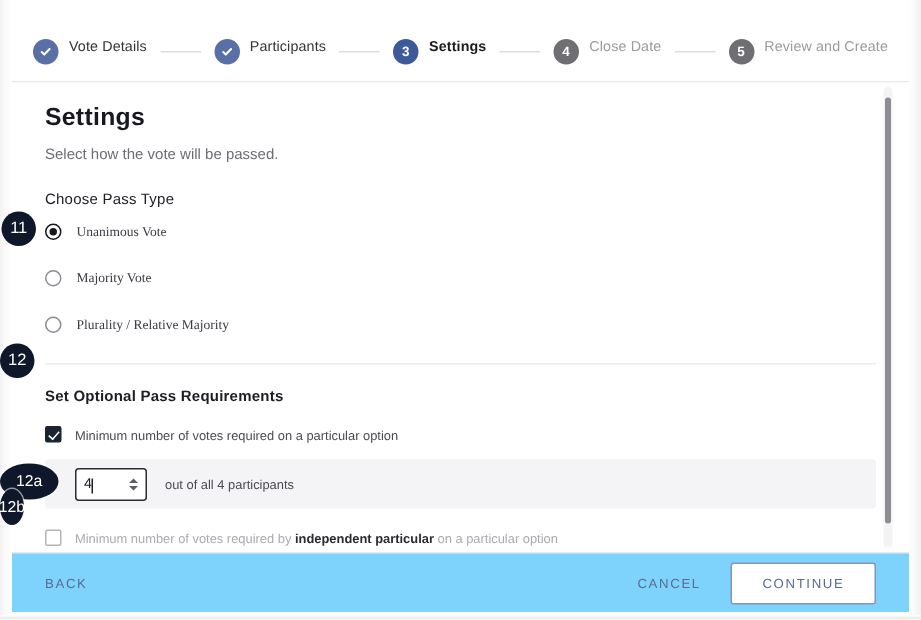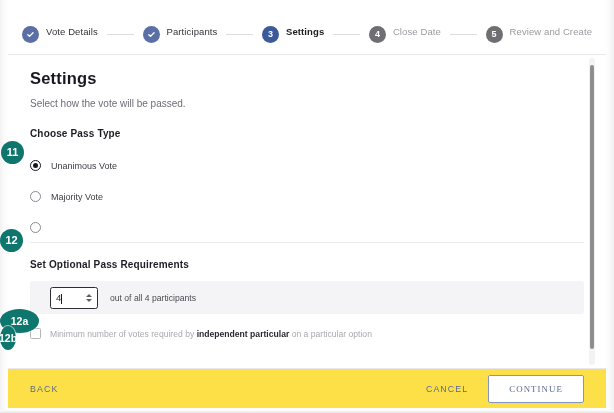--- a/index.html
+++ b/index.html
@@ -139,32 +139,33 @@
   }
   .page-subtitle {
     margin: 10px 0 10px 0;
     font-size: 10px;
     color: #6d6d76;
   }
 
   .section-title {
     margin: 19px 0 0 0;
     font-size: 10px;
-    font-weight: 700;
+    font-weight: 400;
     color: #1d1d24;
     letter-spacing: .15px;
   }
 
   
   .radio-list { margin-top: 10px; }
   .radio-row {
     display: flex;
-    align-items: flex-end;
+    align-items: flex-start;
     height: 22px;
     margin-bottom: 9px;
+    font-family: Liberation Serif, serif;
   }
   .radio {
     width: 11px;
     height: 11px;
     border-radius: 50%;
     border: 1.2px solid #8b8b93;
     box-sizing: border-box;
     flex: 0 0 auto;
     position: relative;
     background: #fff;
@@ -326,21 +327,21 @@
     position: absolute;
     left: 8px;
     right: 8px;
     bottom: 5px;
     height: 40px;
     border-top: 1px solid #e8e8ec;
     display: flex;
     align-items: center;
     padding: 0 22px;
     box-sizing: border-box;
-    background: #fde047;
+    background: #7dd3fc;
   }
   .btn-back {
     font-size: 8.8px;
     letter-spacing: 1.1px;
     color: #5a6a93;
     background: none;
     border: none;
     padding: 0;
     cursor: pointer;
     font-family: inherit;
@@ -359,40 +360,40 @@
   }
   .btn-continue {
     font-size: 8.8px;
     letter-spacing: 1.1px;
     color: #5a6a93;
     background: #ffffff;
     border: 1.3px solid #8095c0;
     border-radius: 2px;
     padding: 8px 20px;
     cursor: pointer;
-    font-family: Liberation Serif, serif;
+    font-family: Liberation Sans, sans-serif;
   }
   .footer-bottom-line {
     position: absolute;
     left: 0; right: 0;
     bottom: 0;
     height: 3px;
     background: linear-gradient(to bottom, #ffffff 0%, #ededee 70%, #e2e2e4 100%);
   }
 
   
   .badge {
     position: absolute;
-    background: #0f766e;
+    background: #0f172a;
     color: #ffffff;
     border-radius: 50%;
     display: flex;
     align-items: center;
     justify-content: center;
-    font-weight: 700;
+    font-weight: 400;
     font-family: "Liberation Sans", sans-serif;
     box-shadow: 0 0 0 1px rgba(255,255,255,.55);
     z-index: 40;
     line-height: 1;
   }
   .badge-11 {
     width: 23px; height: 23px;
     left: 1px; top: 141px;
     font-size: 11px;
   }
@@ -484,28 +485,33 @@
           <span class="radio-label">Unanimous Vote</span>
         </div>
 
         <div class="radio-row">
           <span class="radio"></span>
           <span class="radio-label">Majority Vote</span>
         </div>
 
         <div class="radio-row">
           <span class="radio"></span>
+          <span class="radio-label">Plurality / Relative Majority</span>
         </div>
 
       </div>
 
       <div class="divider"></div>
 
       <h2 class="opt-title">Set Optional Pass Requirements</h2>
 
+      <div class="check-row">
+        <span class="checkbox checked"></span>
+        <span class="check-label">Minimum number of votes required on a particular option</span>
+      </div>
 
       <div class="grey-band">
         <div class="spinner">
           <span class="spinner-value">4</span>
             <span class="caret"></span>
           <span class="spin-arrows">
             <span class="tri up"></span>
             <span class="tri down"></span>
           </span>
         </div>

